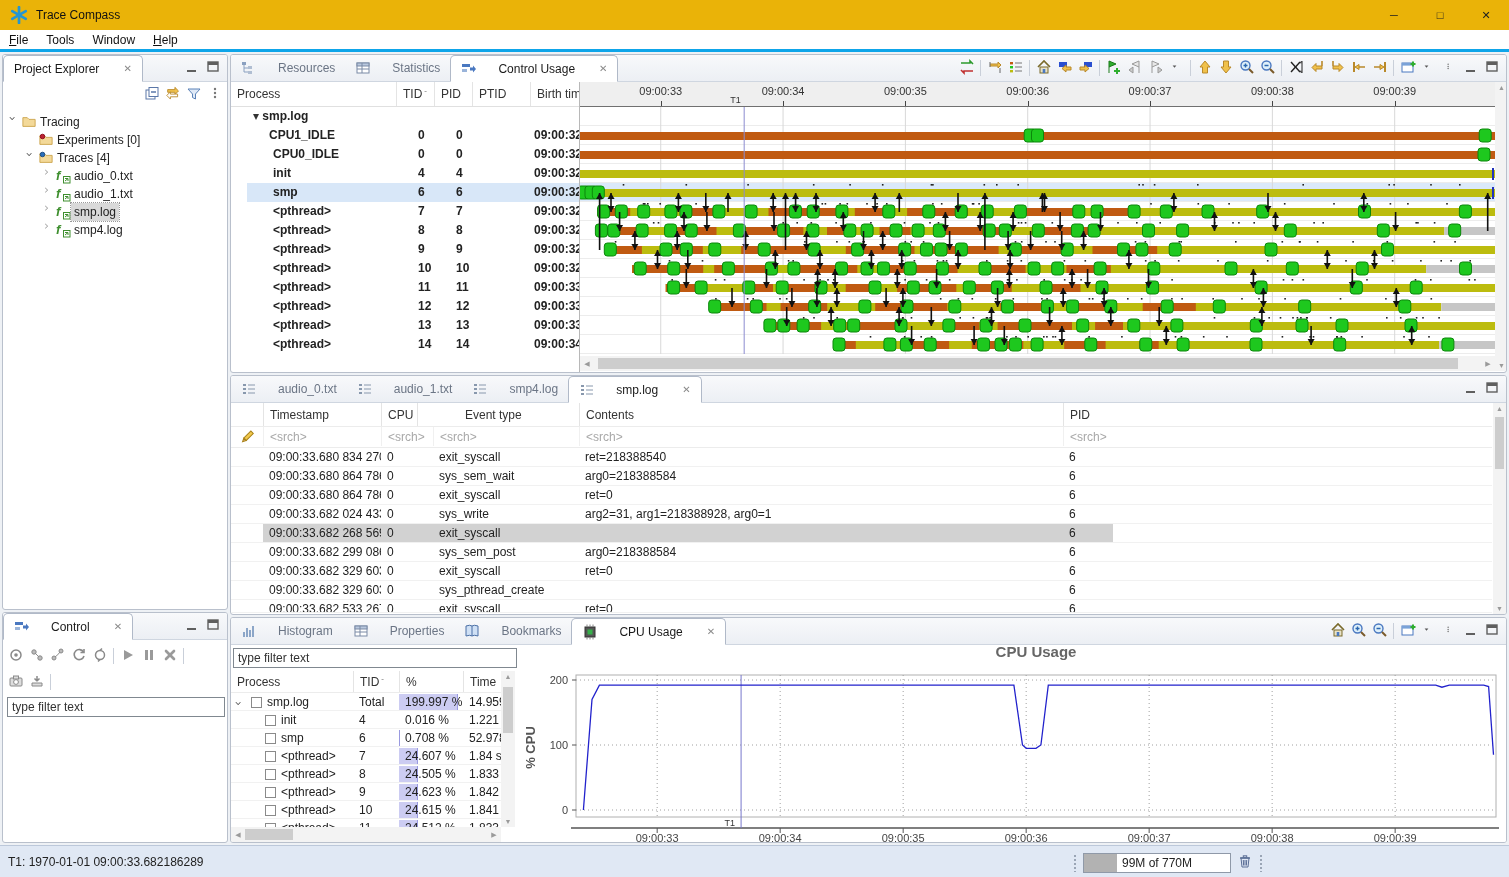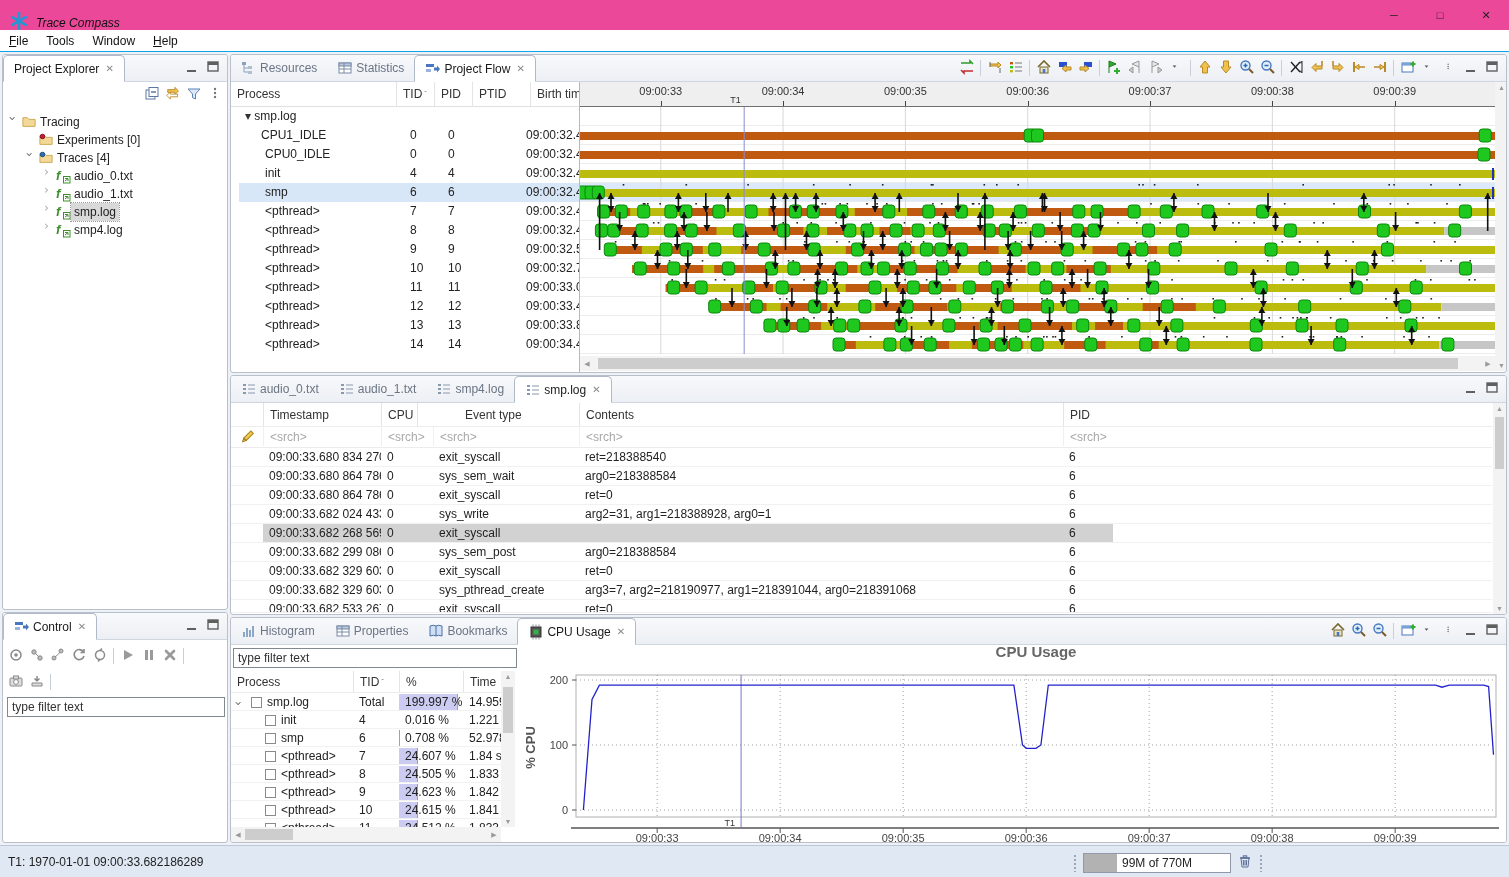--- a/index.html
+++ b/index.html
@@ -3,32 +3,32 @@
 <meta charset="utf-8">
 <style>
   * { box-sizing:border-box; cursor:default; }
   html,body { margin:0; padding:0; }
   body {
     width:1509px; height:877px; position:relative; overflow:hidden;
     font-family:"Liberation Sans","DejaVu Sans",sans-serif; font-size:12px; color:#222;
     background:#fff;
   }
   
-  .titlebar { position:absolute; left:0; top:0; width:1509px; height:30px; background:#ec4899; display:flex; align-items:flex-end;font-style:italic; }
+  .titlebar { position:absolute; left:0; top:0; width:1509px; height:30px; background:#eab308; display:flex; align-items:center; }
   .titlebar .appicon { margin-left:10px; width:18px; height:18px; }
   .titlebar .apptitle { margin-left:8px; font-size:12px; color:#111; }
   .wctl { position:absolute; top:0; height:30px; width:46px; display:flex; align-items:center; justify-content:center; color:#222; font-size:11px; }
-  .menubar { position:absolute; left:0; top:30px; width:1509px; height:22px; background:#fff; display:flex; align-items:center; border-bottom:1px solid #0ea5e9; }
+  .menubar { position:absolute; left:0; top:30px; width:1509px; height:22px; background:#fff; display:flex; align-items:center; border-bottom:3px solid #0ea5e9; }
   .menuitem { padding:0 9px; color:#111; }
   .menuitem .u { text-decoration:underline; }
   .mainbg { position:absolute; left:0; top:52px; width:1509px; height:793px; background:#eef1f5; }
   
   .view { position:absolute; background:#fff; border:1px solid #b9c0cc; border-radius:3px; overflow:hidden; }
   .tabbar { position:absolute; left:0; top:0; right:0; height:27px; background:linear-gradient(#f8f9fb,#eceff4); border-bottom:1px solid #cfd6e0; display:flex; align-items:stretch; }
-  .tab { display:flex; align-items:center; gap:3px; padding:0 10px; color:#6b7585; position:relative; }
+  .tab { display:flex; align-items:center; gap:21px; padding:0 10px; color:#6b7585; position:relative; }
   .tab.sel { background:#fff; color:#1a1a1a; border:1px solid #b0b9c8; border-bottom:1px solid #fff; border-radius:5px 5px 0 0; margin-bottom:-1px; }
   .tab .closex { color:#8a8a8a; font-size:10px; margin-left:3px; }
   .tbar { display:flex; align-items:center; margin-left:auto; padding-right:4px; }
   .tbtn { width:21px; height:22px; display:flex; align-items:center; justify-content:center; border-radius:2px; }
   .tbsep { width:1px; height:16px; background:#c9cfd9; margin:0 3px; }
   
   .hdrcell { position:absolute; top:0; height:100%; line-height:24px; padding-left:6px; color:#333; border-left:1px solid #e4e4e4; overflow:hidden; white-space:nowrap; background:#fff; }
   .hdrcell.first { border-left:none; }
   .sortmark { font-size:8px; color:#777; margin-left:2px; vertical-align:top; }
   .trow { position:absolute; left:0; height:19px; line-height:19px; white-space:nowrap; width:100%; }
@@ -336,21 +336,21 @@
         <span>Statistics</span>
       </div>
       <div class="tab sel">
         <span style="display: inline-flex; align-items: center;">
           <svg width="16" height="16" viewBox="0 0 16 16">
             <rect x="1" y="3" width="8" height="3" fill="#4a78c0"></rect>
             <rect x="1" y="8" width="5" height="3" fill="#9ab4da"></rect>
             <path d="M10 9.5 h3 v-2 l3 3.5 -3 3.5 v-2 h-3 Z" fill="#4a78c0" transform="translate(-1,-3)"></path>
           </svg>
         </span>
-        <span>Project Flow</span>
+        <span>Control Usage</span>
         <span class="closex">✕</span>
       </div>
       <div class="tbar">
         <div class="tbtn">
           <span><svg width="16" height="16" viewBox="0 0 16 16">
               <path d="M2 4 h9 v-2 l3 3" fill="none" stroke="#2c9a2c" stroke-width="1.6"></path>
               <path d="M14 12 h-9 v2 l-3 -3" fill="none" stroke="#c03030" stroke-width="1.6"></path>
             </svg></span>
         </div>
         <div class="tbsep"></div>
@@ -522,21 +522,21 @@
         </div>
       </div>
     </div>
     <div style="position: absolute; left: 0px; top: 27px; width: 348px; height: 25px; border-bottom: 1px solid rgb(224, 224, 224); background: rgb(255, 255, 255);">
       <div class="hdrcell first" style="left: 0px; width: 165px;">Process</div>
       <div class="hdrcell" style="left: 165px; width: 38px;">TID<span class="sortmark">ˇ</span></div>
       <div class="hdrcell" style="left: 203px; width: 38px;">PID</div>
       <div class="hdrcell" style="left: 241px; width: 40px;">PTID</div>
       <div class="hdrcell" style="left: 299px; width: 59px;">Birth time</div>
     </div>
-    <div style="position: absolute; left: 8px; top: 52px; width: 348px; height: 247px;">
+    <div style="position: absolute; left: 16px; top: 52px; width: 348px; height: 247px; font-weight: bold;">
       <div class="trow" style="top: 0px;">
         <div class="tcell" style="left: 0px; width: 165px; padding-left: 6px;"><span style="color: rgb(51, 51, 51);">▾ </span>smp.log</div>
         <div class="tcell" style="left: 165px; width: 38px;"></div>
         <div class="tcell" style="left: 203px; width: 38px;"></div>
         <div class="tcell" style="left: 241px; width: 40px;"></div>
         <div class="tcell" style="left: 281px; width: 67px;"></div>
       </div>
       <div class="trow" style="top: 19px;">
         <div class="tcell" style="left: 0px; width: 165px; padding-left: 22px;">CPU1_IDLE</div>
         <div class="tcell" style="left: 165px; width: 38px;">0</div>
@@ -1509,21 +1509,20 @@
       <div class="tcell" style="left: 150px; width: 52px;">0</div>
       <div class="tcell" style="left: 202px; width: 146px;">exit_syscall</div>
       <div class="tcell" style="left: 348px; width: 484px;">ret=0</div>
       <div class="tcell" style="left: 832px; width: 50px;">6</div>
       <div style="position: absolute; left: 0px; bottom: 0px; right: 14px; height: 1px; background: rgb(241, 241, 241);"></div>
     </div>
     <div class="trow" style="top: 205px;">
       <div class="tcell" style="left: 32px; width: 118px;">09:00:33.682 329 603</div>
       <div class="tcell" style="left: 150px; width: 52px;">0</div>
       <div class="tcell" style="left: 202px; width: 146px;">sys_pthread_create</div>
-      <div class="tcell" style="left: 348px; width: 484px;">arg3=7, arg2=218190977, arg1=218391044, arg0=218391068</div>
       <div class="tcell" style="left: 832px; width: 50px;">6</div>
       <div style="position: absolute; left: 0px; bottom: 0px; right: 14px; height: 1px; background: rgb(241, 241, 241);"></div>
     </div>
     <div class="trow" style="top: 224px; height: 13px; overflow: hidden;">
       <div class="tcell" style="left: 32px; width: 118px;">09:00:33.682 533 267</div>
       <div class="tcell" style="left: 150px; width: 52px;">0</div>
       <div class="tcell" style="left: 202px; width: 146px;">exit_syscall</div>
       <div class="tcell" style="left: 348px; width: 484px;">ret=0</div>
       <div class="tcell" style="left: 832px; width: 50px;">6</div>
       <div style="position: absolute; left: 0px; bottom: 0px; right: 14px; height: 1px; background: rgb(241, 241, 241);"></div>

